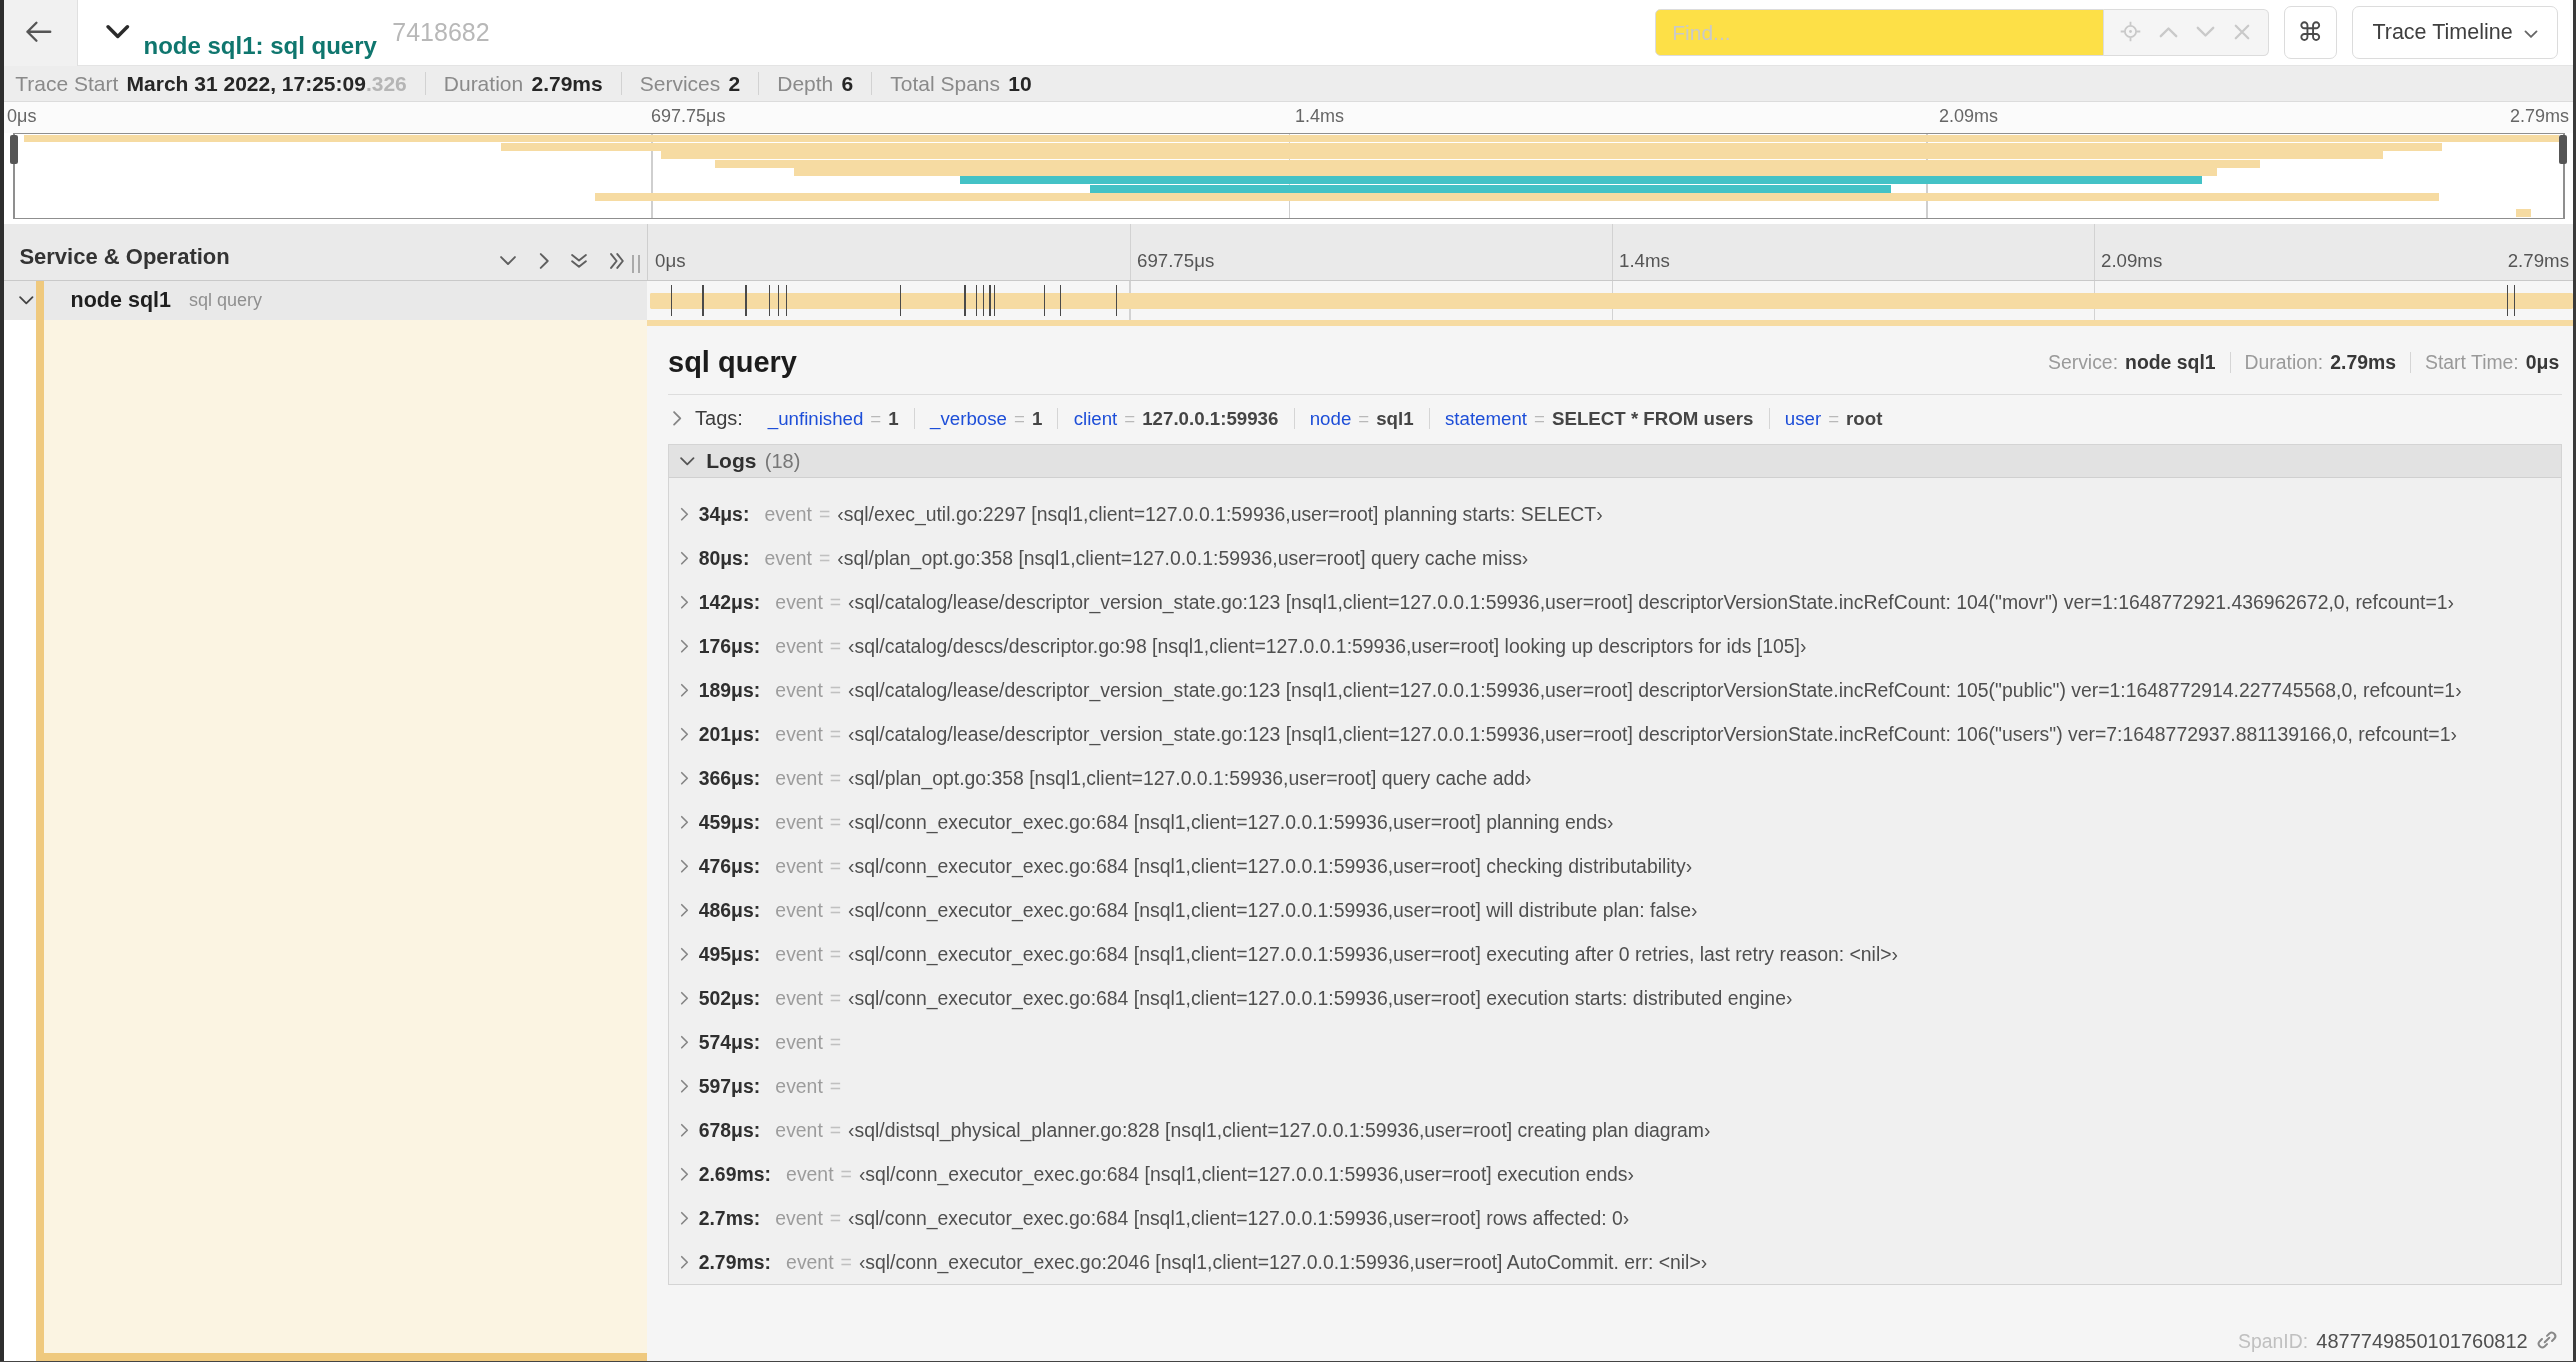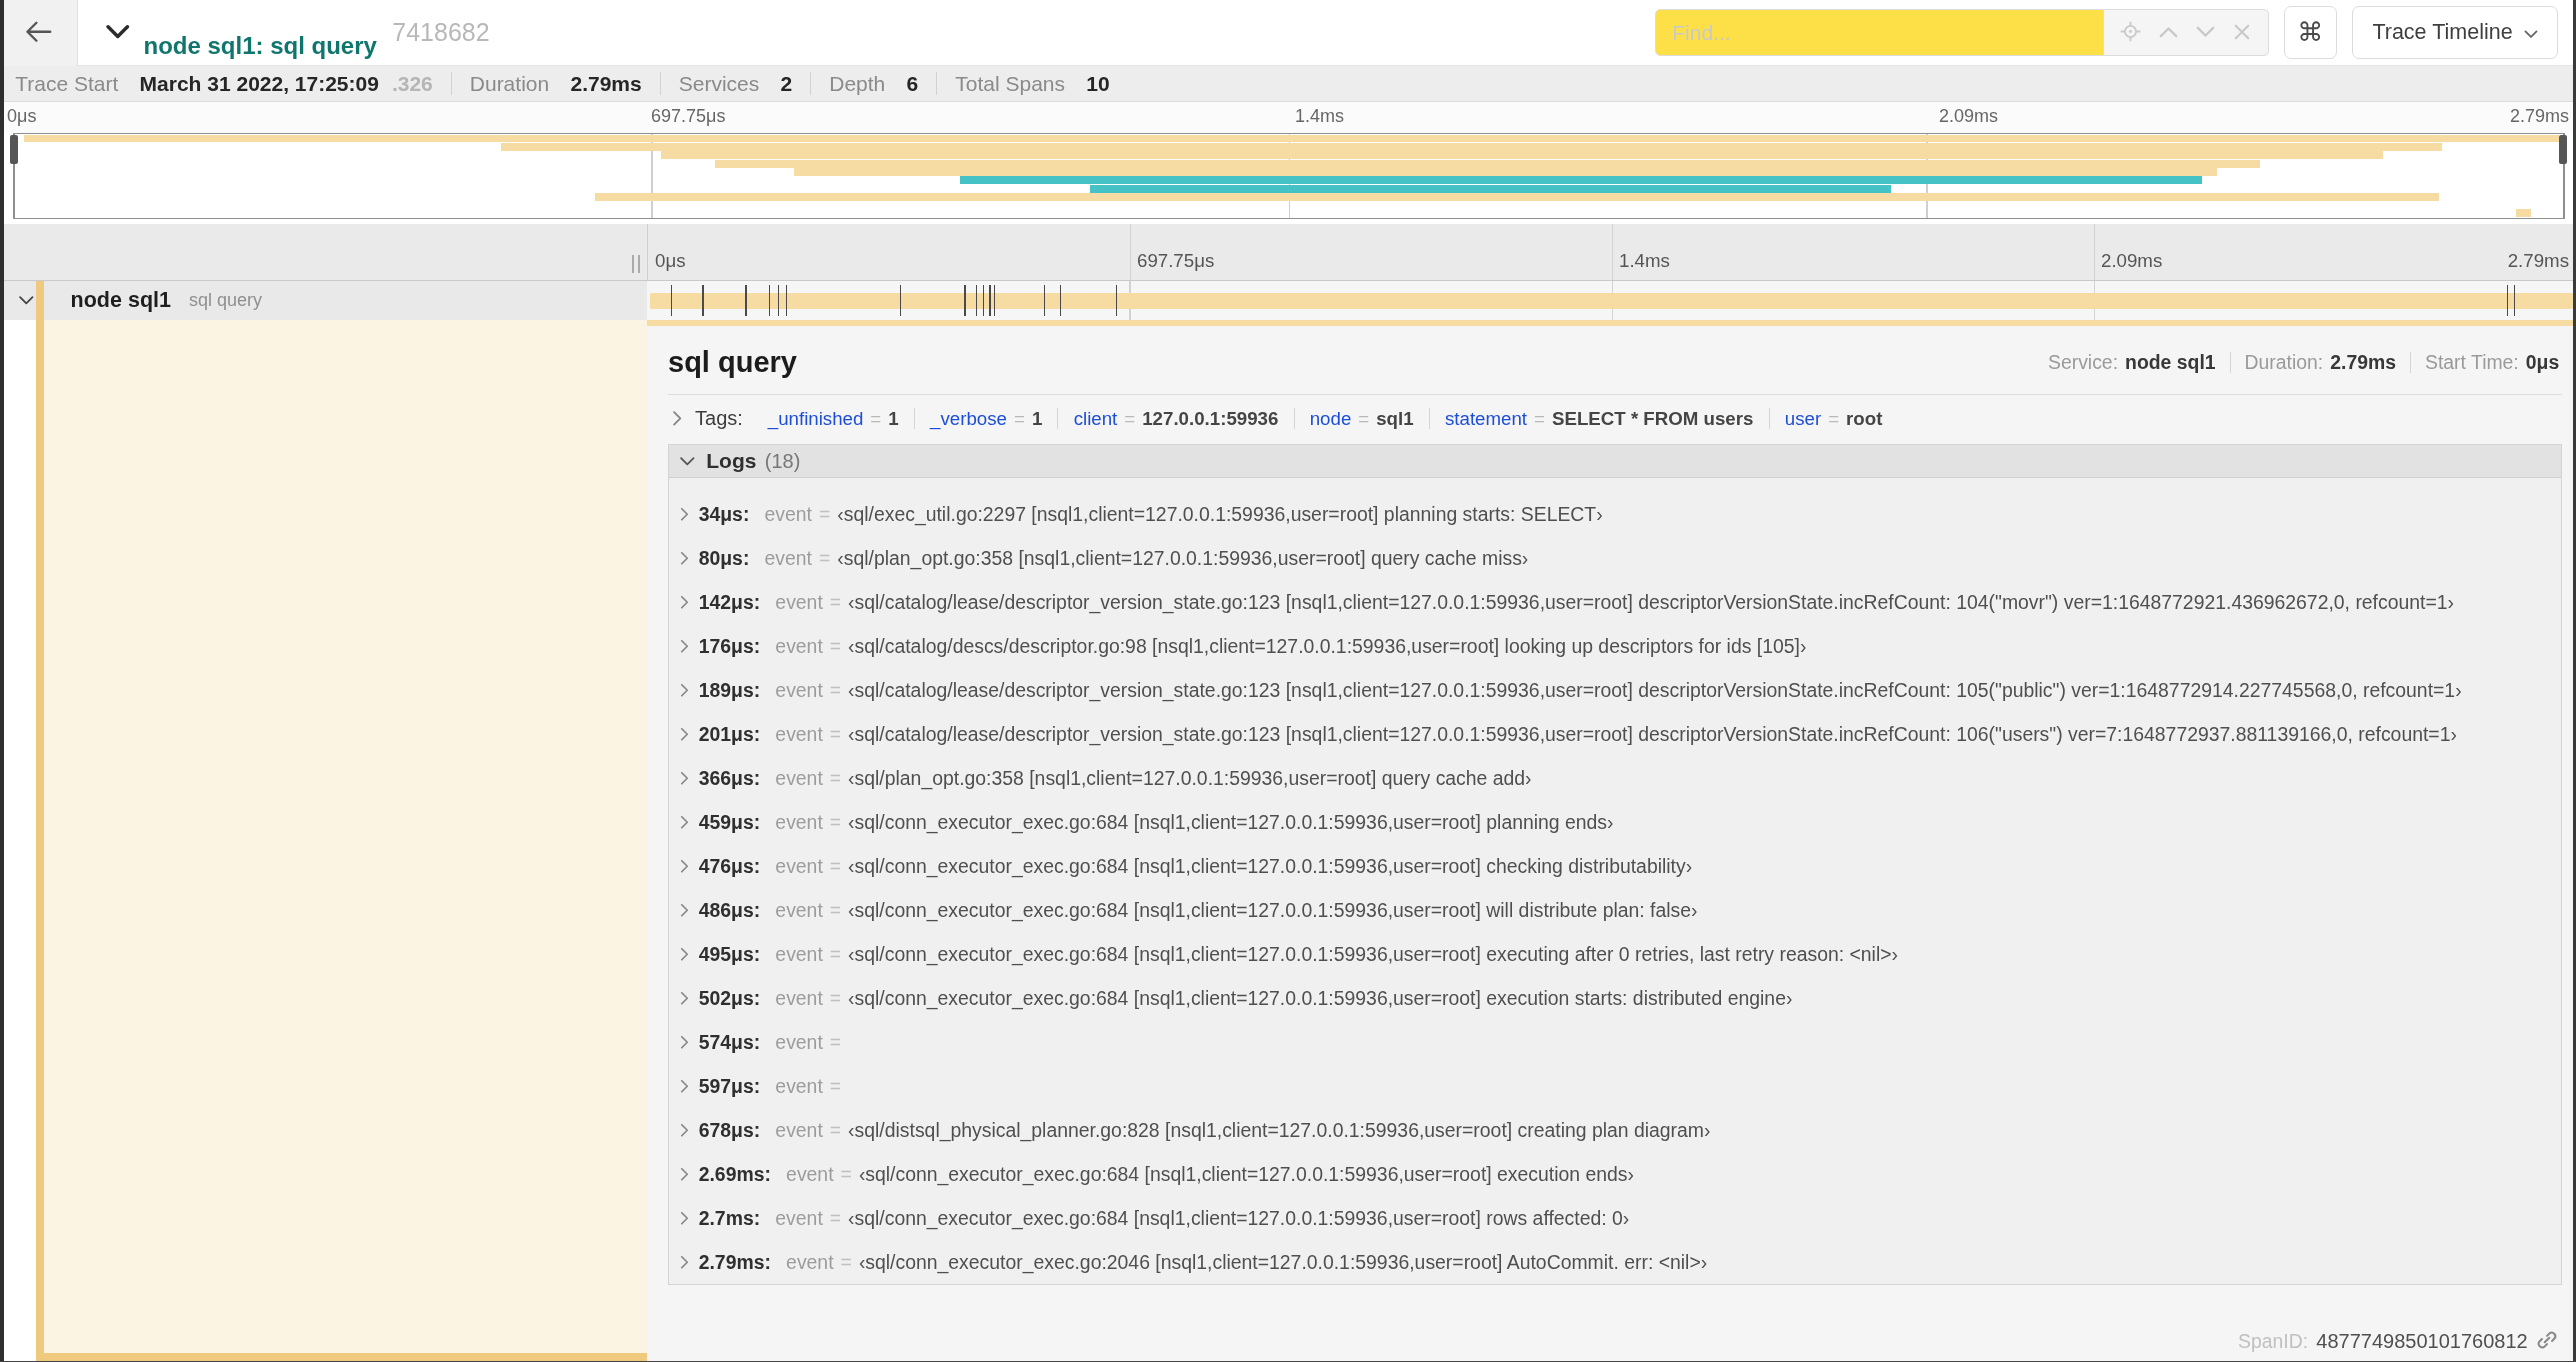--- a/index.html
+++ b/index.html
@@ -21,21 +21,21 @@
   .hdr-right { margin-left:auto; display:flex; align-items:center; margin-right:18px; }
   .find-input { width:449px; height:47px; border:1.4px solid #dcdcdc; border-radius:5.5px 0 0 5.5px; padding:0 16.6px; font-size:21px; color:#444; background:#fde047; outline:none; font-family:"Liberation Sans",sans-serif; }
   .find-input::placeholder { color:#c9c9c9; }
   .find-controls { height:47px; width:165px; border:1.4px solid #dcdcdc; border-left:none; border-radius:0 5.5px 5.5px 0; background:#f5f5f5; display:flex; align-items:center; justify-content:space-evenly; }
   .find-controls .ic { color:#c9c9c9; }
   .sq-btn { width:53px; height:53px; margin-left:15.2px; border:1.4px solid #dcdcdc; border-radius:7px; background:#fff; display:flex; align-items:center; justify-content:center; font-size:26px; color:#4a4a4a; cursor:pointer; }
   .tt-btn { height:53px; margin-left:15.2px; padding:0 19.4px; border:1.4px solid #dcdcdc; border-radius:7px; background:#fff; display:flex; align-items:center; gap:11px; font-size:21.5px; color:#3f3f3f; cursor:pointer; }
 
   
   .info-bar { position:absolute; left:0; right:0; top:66px; height:36px; background:#ededed; border-bottom:1.4px solid #dcdcdc; display:flex; align-items:center; padding-left:15.2px; }
-  .info-item { display:flex; align-items:center; font-size:21px; padding:0 18px; border-left:1.4px solid #d2d2d2; height:23.5px;gap:13px; }
+  .info-item { display:flex; align-items:center; font-size:21px; padding:0 18px; border-left:1.4px solid #d2d2d2; height:23.5px; }
   .info-item:first-child { border-left:none; padding-left:0; }
   .info-label { color:#8a8a8a; margin-right:8.3px; }
   .info-value { color:#262626; font-weight:700; }
   .info-suffix { color:#b5b5b5; font-weight:700; }
 
   
   .mini-labels { position:absolute; left:0; right:0; top:102px; height:30.5px; background:#fbfbfb; }
   .tick { position:absolute; top:4.2px; font-size:18px; color:#666; white-space:nowrap; }
   .minimap { position:absolute; left:12.5px; right:11px; top:133px; height:86px; background:#fff; border:1.4px solid #8f8f8f; }
   .mini-grid { position:absolute; top:0; bottom:0; width:1.4px; background:#cfcfcf; }
@@ -227,20 +227,45 @@
       </div>
     <div class="scrubber" style="left:0;">
         <span class="handle"></span>
       </div>
     <div class="scrubber" style="right:0;">
         <span class="handle"></span>
       </div>
   </div>
 
   <div class="so-header">
+    <div class="so-left">
+      <span class="so-title">Service &amp; Operation</span>
+      <span class="so-icons">
+        <span class="so-ic">
+            <svg width="18" height="11.8" viewBox="0 0 26 17" fill="none">
+              <path d="M3 3 L13 13 L23 3" stroke="#5f5f5f" stroke-width="2.8" stroke-linecap="round" stroke-linejoin="round"></path>
+            </svg>
+          </span>
+        <span class="so-ic">
+            <svg width="11.8" height="18" viewBox="0 0 17 26" fill="none">
+              <path d="M4 3 L14 13 L4 23" stroke="#5f5f5f" stroke-width="2.8" stroke-linecap="round" stroke-linejoin="round"></path>
+            </svg>
+          </span>
+        <span class="so-ic">
+            <svg width="18" height="16.6" viewBox="0 0 26 24" fill="none">
+              <path d="M3 3 L13 11 L23 3 M3 12 L13 20 L23 12" stroke="#5f5f5f" stroke-width="2.8" stroke-linecap="round" stroke-linejoin="round"></path>
+            </svg>
+          </span>
+        <span class="so-ic">
+            <svg width="16.6" height="18" viewBox="0 0 24 26" fill="none">
+              <path d="M3 3 L11 13 L3 23 M12 3 L20 13 L12 23" stroke="#5f5f5f" stroke-width="2.8" stroke-linecap="round" stroke-linejoin="round"></path>
+            </svg>
+          </span>
+      </span>
+    </div>
     <span class="resizer">
         <i></i>
         <i></i>
       </span>
     <div class="axis" id="axis-host">
         <span class="tick" style="left: calc(0% + 7px);"><span>0μs</span></span>
         <span class="tick" style="left: calc(25% + 7px);"><span>697.75μs</span></span>
         <span class="tick" style="left: calc(50% + 7px);"><span>1.4ms</span></span>
         <span class="tick" style="left: calc(75% + 7px);"><span>2.09ms</span></span>
         <span class="tick" style="right: 7px;"><span>2.79ms</span></span>

